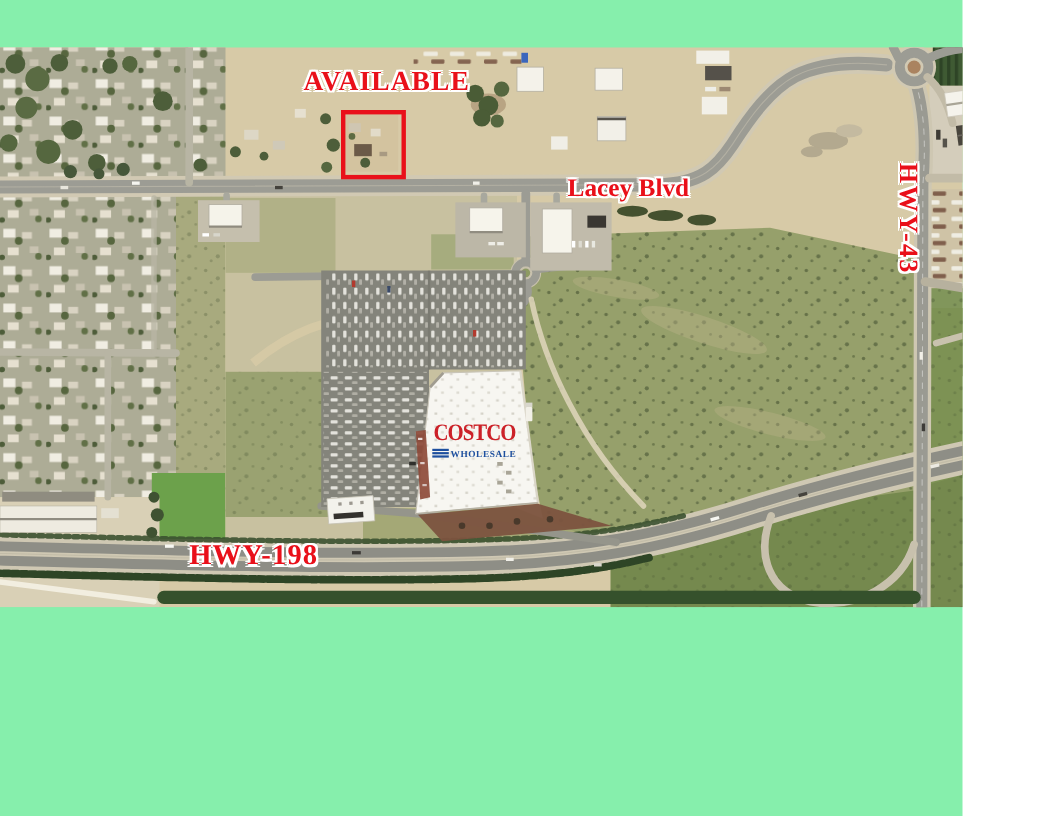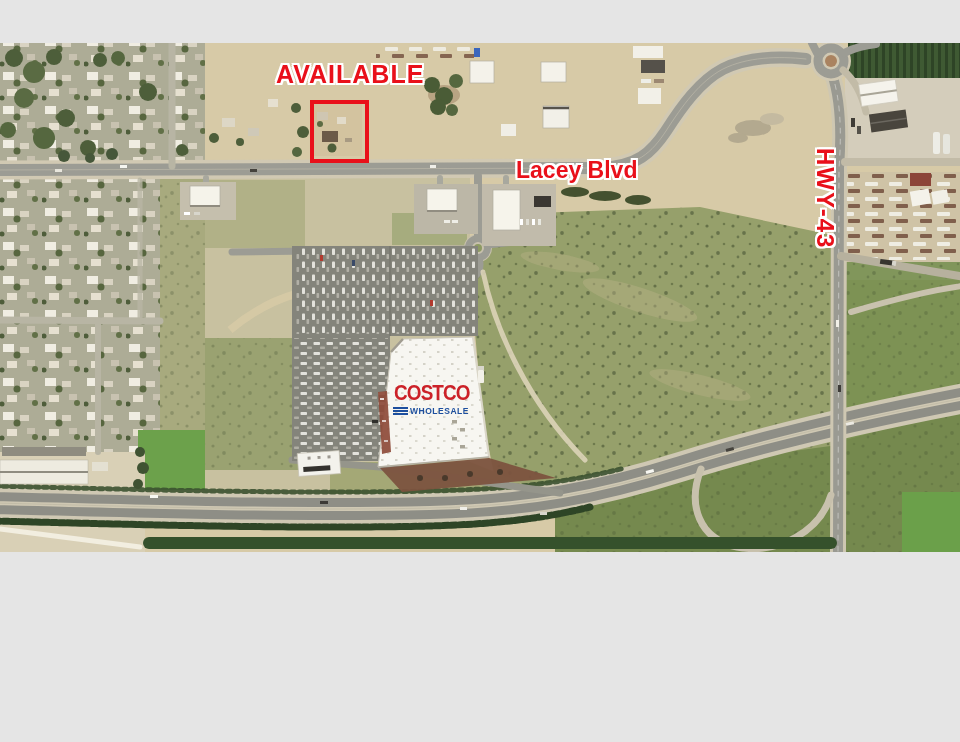--- a/index.html
+++ b/index.html
@@ -1,17 +1,17 @@
 <!DOCTYPE html>
 <html style="--label-red: #e9101a; --box-red: #e9101a; --costco-red: #cc2128; --costco-blue: #1d4f9e;"><head>
 <meta charset="utf-8">
 <style>
   html,body{margin:0;padding:0;background:#fff;}
-  #stage{position:relative;width:960px;height:742px;background:#e5e5e5;overflow:hidden;
-         font-family:Liberation Sans, sans-serif;}
+  #stage{position:relative;width:875px;height:742px;background:#86efac;overflow:hidden;
+         font-family:Liberation Serif, serif;}
   #scene{position:absolute;left:0;top:0;}
   .maplabel{position:absolute;font-weight:bold;color:var(--label-red,#e9101a);
     text-shadow:-2px -2px 0 #fff,0 -2px 0 #fff,2px -2px 0 #fff,-2px 0 0 #fff,
                  2px 0 0 #fff,-2px 2px 0 #fff,0 2px 0 #fff,2px 2px 0 #fff;
     white-space:nowrap;line-height:1;}
   #available-label{left:276px;top:62px;font-size:25px;letter-spacing:1px;}
   #lacey-label{left:516px;top:159px;font-size:23px;}
   #hwy198-label{left:172px;top:492px;font-size:26px;letter-spacing:1px;}
   #hwy43-label{left:813px;top:148px;font-size:24px;letter-spacing:2px;
     writing-mode:vertical-rl;}
@@ -347,20 +347,21 @@
       <circle cx="90" cy="158" r="5" fill="#46573a"></circle>
       <circle cx="112" cy="154" r="6" fill="#46573a"></circle>
     </g>
   </g>
 </svg>
 
 <div class="maplabel" id="available-label">AVAILABLE</div>
 <div id="available-box"></div>
 <div class="maplabel" id="lacey-label">Lacey Blvd</div>
 <div class="maplabel" id="hwy43-label">HWY-43</div>
+<div class="maplabel" id="hwy198-label">HWY-198</div>
 
 <div id="costco-logo">
   <div id="costco-name">COSTCO</div>
   <div id="costco-sub">
     <span class="lines">
           <i></i>
           <i></i>
           <i></i>
         </span>
     <span id="costco-subtext">WHOLESALE</span>

